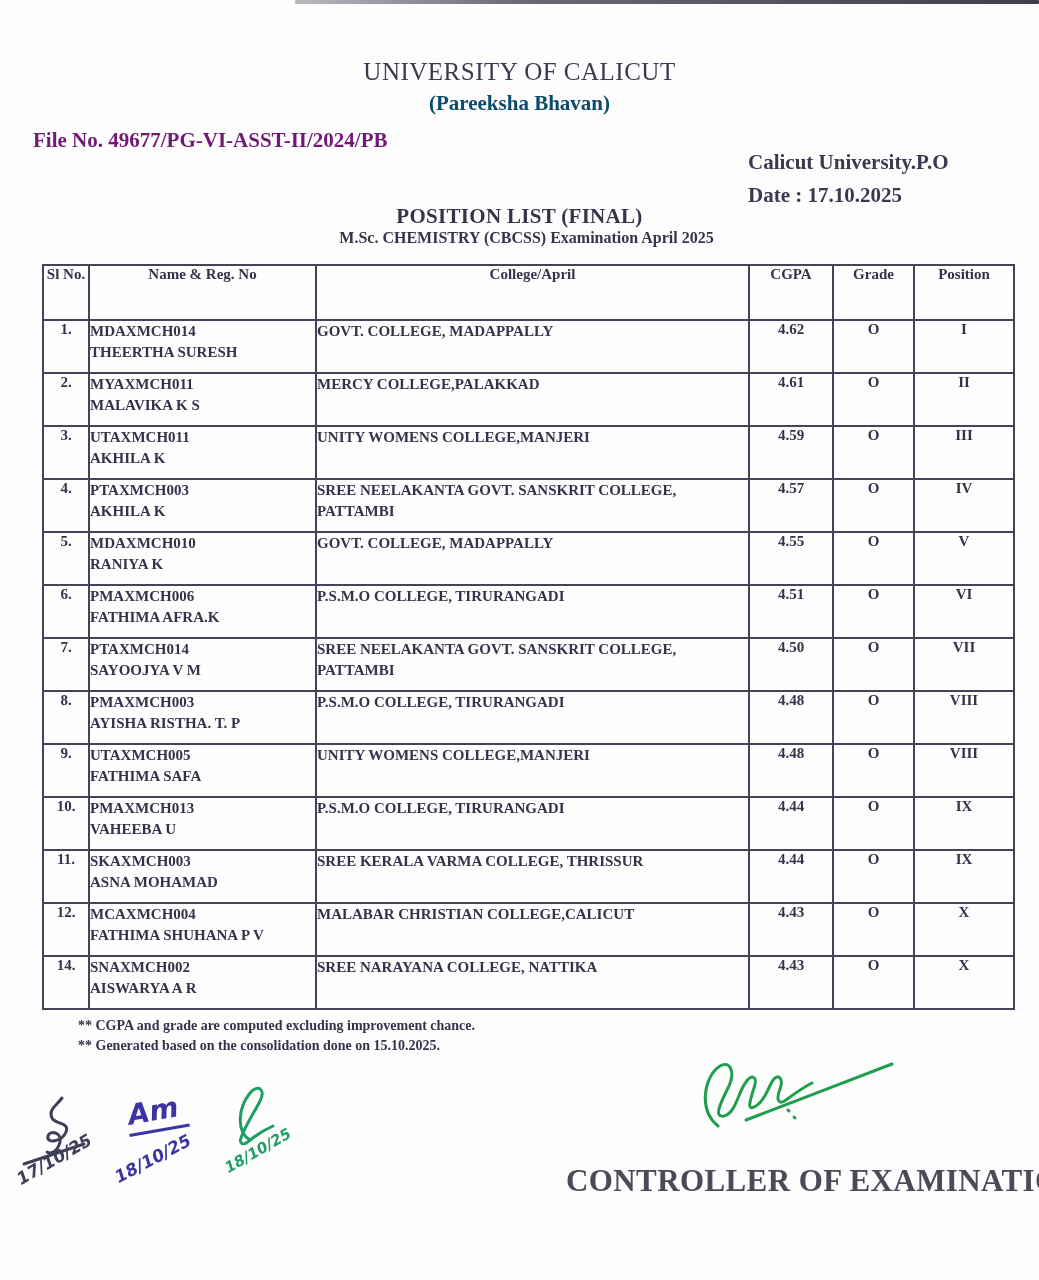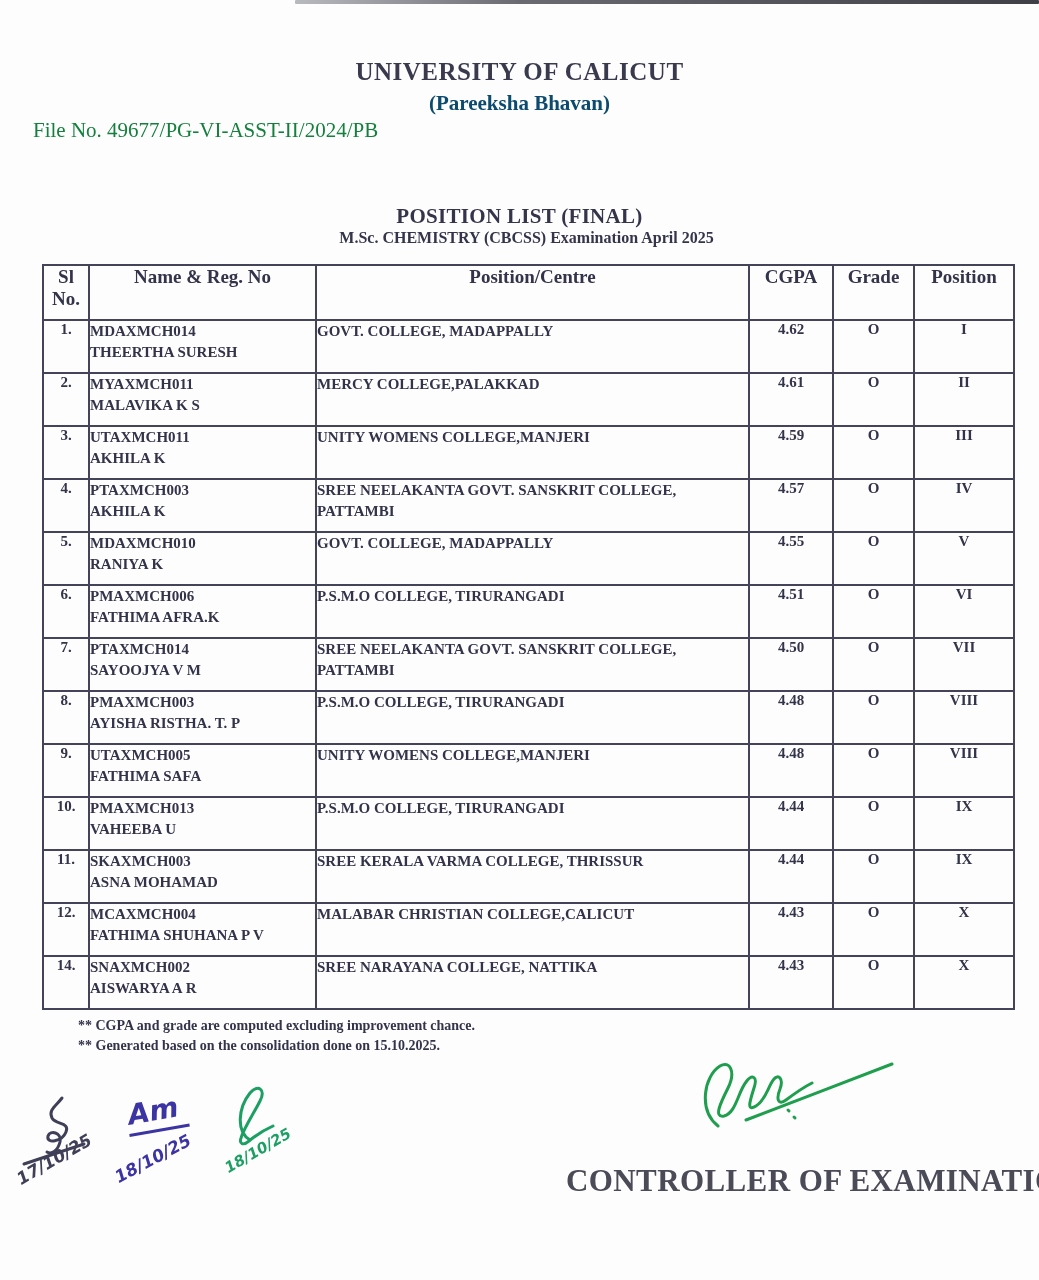--- a/index.html
+++ b/index.html
@@ -12,30 +12,30 @@
     overflow:hidden;
   }
   
   .topline{
     position:absolute;top:0;left:295px;width:744px;height:4px;
     background:linear-gradient(90deg,#b9b9c0 0%,#6a6a72 30%,#3f3f47 100%);
     border-radius:1px;
   }
   .univ{
     position:absolute;top:58px;left:0;width:100%;
-    text-align:center;font-size:25px;font-weight:bold;color:#3a3a4e;
+    text-align:center;font-size:25px;font-weight:normal;color:#3a3a4e;
     letter-spacing:.5px;
   }
   .bhavan{
     position:absolute;top:91px;left:0;width:100%;
     text-align:center;font-size:21px;font-weight:bold;color:#0c4a6e;
   }
   .fileno{
-    position:absolute;top:118px;left:33px;
-    font-size:21px;font-weight:normal;color:#15803d;
+    position:absolute;top:128px;left:33px;
+    font-size:21px;font-weight:bold;color:#701a75;
   }
   .po-block{
     position:absolute;top:146px;left:748px;
     font-size:21px;font-weight:bold;color:#3a3a4e;line-height:33px;
   }
   .title{
     position:absolute;top:204px;left:0;width:100%;
     text-align:center;font-size:21px;font-weight:bold;color:#34344a;
     letter-spacing:.3px;
   }
@@ -48,21 +48,21 @@
     border-collapse:collapse;table-layout:fixed;
     font-size:15px;font-weight:bold;color:#33334a;
   }
   table.pos th,table.pos td{
     border:2px solid #43435a;
     padding:0;
     overflow:hidden;
   }
   table.pos thead tr{height:55px;}
   table.pos tbody tr{height:53px;}
-  th.h{vertical-align:top;padding-top:9px;font-size:19px;color:#33334a;}
+  th.h{vertical-align:top;padding-top:9px;font-size:15px;color:#33334a;}
   td{vertical-align:top;padding-top:7px;}
   .c-sl{text-align:center;}
   .c-name{padding-left:12px;line-height:21px;}
   .c-name .line{display:block;}
   .c-college{padding-left:14px;line-height:21px;white-space:pre-line;}
   .c-cgpa,.c-grade,.c-pos{text-align:center;}
   .footnotes{
     position:absolute;top:1016px;left:78px;
     font-size:14px;font-weight:bold;color:#33334a;line-height:20px;
   }
@@ -98,38 +98,42 @@
 <body>
 
 <div class="page">
 
   <div class="topline"></div>
 
   <div class="univ">UNIVERSITY OF CALICUT</div>
   <div class="bhavan">(Pareeksha Bhavan)</div>
   <div class="fileno">File No. 49677/PG-VI-ASST-II/2024/PB</div>
 
+  <div class="po-block">
+    <div>Calicut University.P.O</div>
+    <div>Date : 17.10.2025</div>
+  </div>
 
   <div class="title">POSITION LIST (FINAL)</div>
   <div class="subtitle">M.Sc. CHEMISTRY (CBCSS) Examination April 2025</div>
 
   <table class="pos">
     <colgroup>
       <col style="width:46px">
         <col style="width:227px">
         <col style="width:433px">
       <col style="width:84px">
         <col style="width:81px">
         <col style="width:100px">
     </colgroup>
     <thead>
       <tr>
         <th class="h">Sl No.</th>
         <th class="h">Name &amp; Reg. No</th>
-        <th class="h">Position/Centre</th>
+        <th class="h">College/April</th>
         <th class="h">CGPA</th>
         <th class="h">Grade</th>
         <th class="h">Position</th>
       </tr>
     </thead>
     <tbody>
       <tr>
         <td class="c-sl">1.</td>
         <td class="c-name">
           <span class="line">MDAXMCH014</span>

